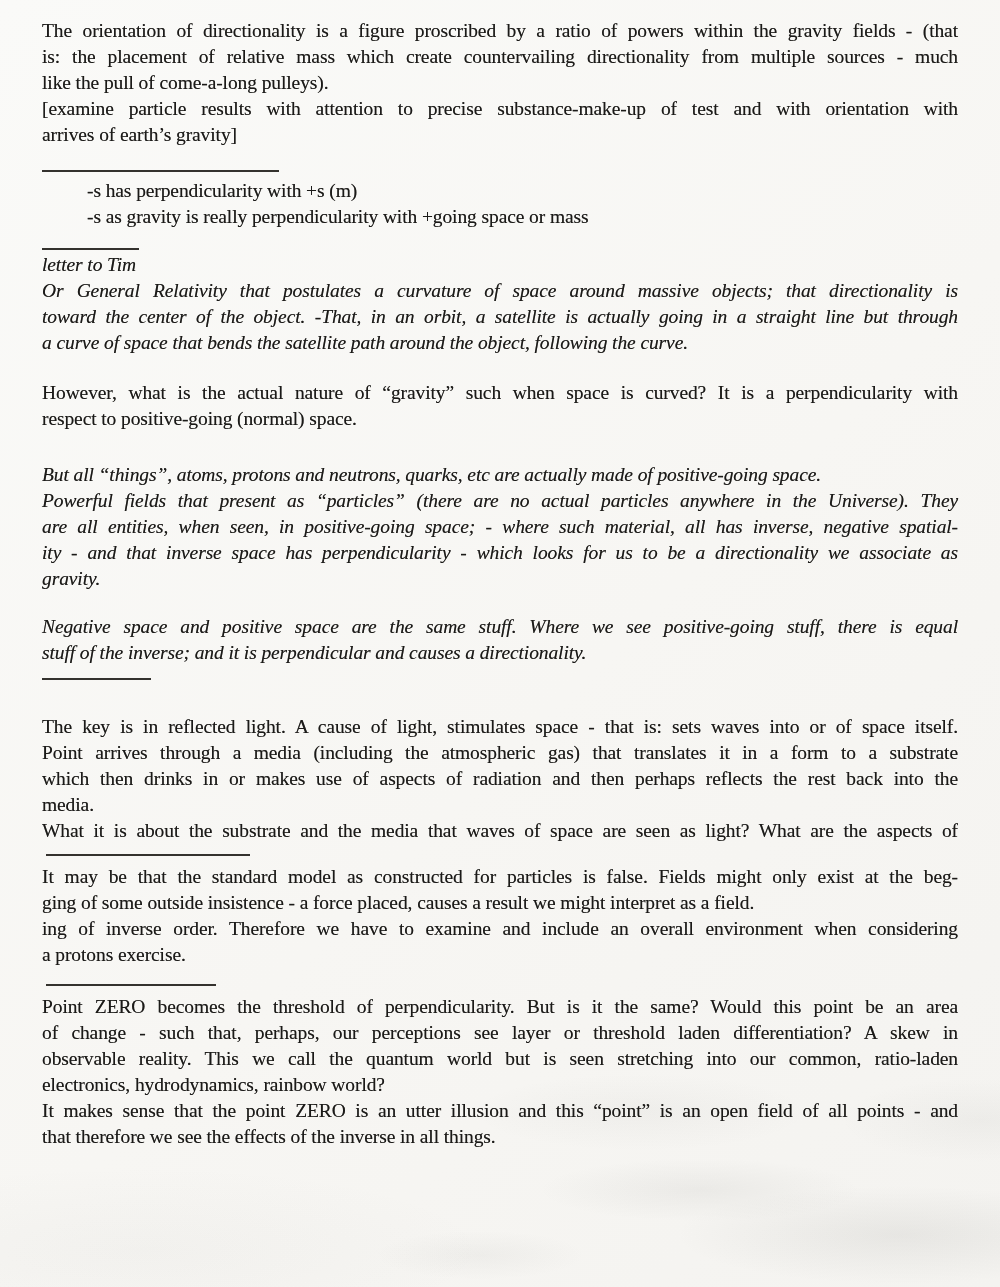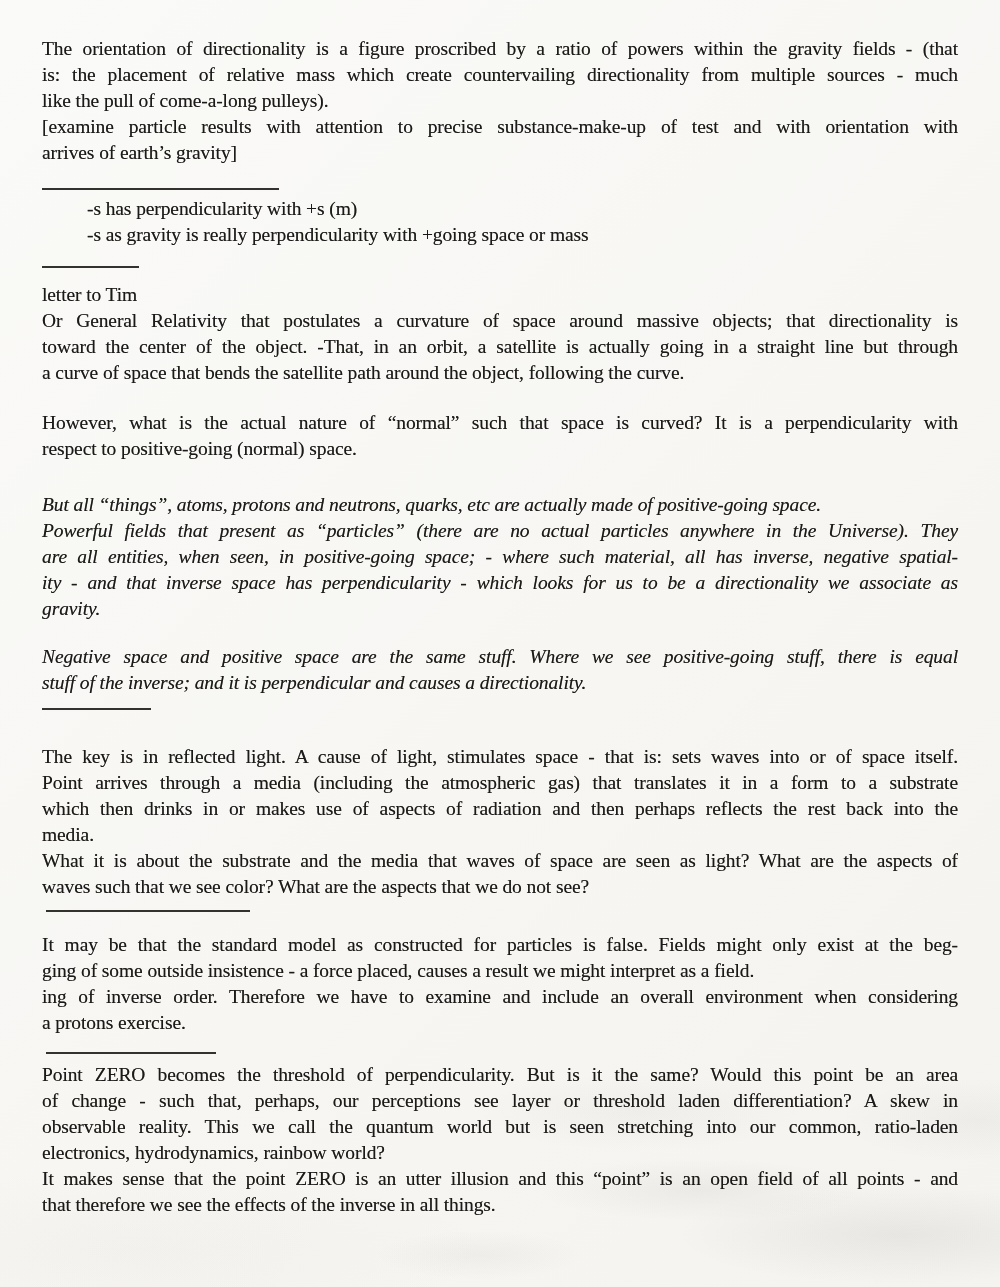--- a/index.html
+++ b/index.html
@@ -21,21 +21,21 @@
       radial-gradient(ellipse 200px 60px at 980px 1120px, rgba(110,110,105,0.06), transparent 70%),
       radial-gradient(ellipse 500px 120px at 140px 1250px, rgba(120,120,115,0.04), transparent 70%),
       linear-gradient(135deg, #fafaf8 0%, #f7f6f3 55%, #f4f3f0 100%);
     color: #1a1a18;
   }
   .page {
     position: absolute;
     top: 0;
     left: 0;
     width: 916px;
-    padding: 36px 42px 0 42px;
+    padding: 18px 42px 0 42px;
   }
   .para .line {
     font-size: 19.5px;
     line-height: 26px;
     letter-spacing: -0.1px;
     white-space: normal;
     color: #1b1a18;
     text-shadow: 0 0 0.5px rgba(25, 24, 22, 0.55);
   }
   
@@ -45,28 +45,28 @@
   }
   .divider {
     height: 0;
     border-top: 2px solid #34322e;
   }
   
   #block-0  { margin-top: 0; }
   #block-1  { margin-top: 22px; width: 237px; }
   #block-2  { margin-top: 6px; margin-left: 45px; }
   #block-3  { margin-top: 18px; width: 97px; }
-  #block-4  { margin-top: 14px; }
+  #block-4  { margin-top: 2px; font-style: italic; }
   #block-5  { margin-top: 24px; }
   #block-6  { margin-top: 30px; font-style: italic; }
   #block-7  { margin-top: 22px; font-style: italic; }
   #block-8  { margin-top: 12px; width: 109px; }
   #block-9  { margin-top: 34px; }
   #block-10 { margin-top: 10px; width: 204px; margin-left: 4px; }
-  #block-11 { margin-top: 20px; }
+  #block-11 { margin-top: 8px; }
   #block-12 { margin-top: 16px; width: 170px; margin-left: 4px; }
   #block-13 { margin-top: 8px; }
 </style>
 </head>
 <body>
 
 <div class="page">
     <div id="block-0" class="para">
       <div class="line full">The orientation of directionality is a figure proscribed by a ratio of powers within the gravity fields - (that</div>
       <div class="line full">is: the placement of relative mass which create countervailing directionality from multiple sources - much</div>
@@ -80,42 +80,41 @@
       <div class="line">-s as gravity is really perpendicularity with +going space or mass</div>
     </div>
     <div id="block-3" class="divider"></div>
     <div id="block-4" class="para">
       <div class="line">letter to Tim</div>
       <div class="line full">Or General Relativity that postulates a curvature of space around massive objects; that directionality is</div>
       <div class="line full">toward the center of the object. -That, in an orbit, a satellite is actually going in a straight line but through</div>
       <div class="line">a curve of space that bends the satellite path around the object, following the curve.</div>
     </div>
     <div id="block-5" class="para">
-      <div class="line full">However, what is the actual nature of “normal” such that space is curved? It is a perpendicularity with</div>
+      <div class="line full">However, what is the actual nature of “gravity” such when space is curved? It is a perpendicularity with</div>
       <div class="line">respect to positive-going (normal) space.</div>
     </div>
     <div id="block-6" class="para">
       <div class="line">But all “things”, atoms, protons and neutrons, quarks, etc are actually made of positive-going space.</div>
       <div class="line full">Powerful fields that present as “particles” (there are no actual particles anywhere in the Universe). They</div>
       <div class="line full">are all entities, when seen, in positive-going space; - where such material, all has inverse, negative spatial-</div>
       <div class="line full">ity - and that inverse space has perpendicularity - which looks for us to be a directionality we associate as</div>
       <div class="line">gravity.</div>
     </div>
     <div id="block-7" class="para">
       <div class="line full">Negative space and positive space are the same stuff. Where we see positive-going stuff, there is equal</div>
       <div class="line">stuff of the inverse; and it is perpendicular and causes a directionality.</div>
     </div>
     <div id="block-8" class="divider"></div>
     <div id="block-9" class="para">
       <div class="line full">The key is in reflected light. A cause of light, stimulates space - that is: sets waves into or of space itself.</div>
       <div class="line full">Point arrives through a media (including the atmospheric gas) that translates it in a form to a substrate</div>
       <div class="line full">which then drinks in or makes use of aspects of radiation and then perhaps reflects the rest back into the</div>
       <div class="line">media.</div>
       <div class="line full">What it is about the substrate and the media that waves of space are seen as light? What are the aspects of</div>
-      <div class="line">waves such that we see color? What are the aspects that we do not see?</div>
     </div>
     <div id="block-10" class="divider"></div>
     <div id="block-11" class="para">
       <div class="line full">It may be that the standard model as constructed for particles is false. Fields might only exist at the beg-</div>
       <div class="line">ging of some outside insistence - a force placed, causes a result we might interpret as a field.</div>
       <div class="line full">ing of inverse order. Therefore we have to examine and include an overall environment when considering</div>
       <div class="line">a protons exercise.</div>
     </div>
     <div id="block-12" class="divider"></div>
     <div id="block-13" class="para">

